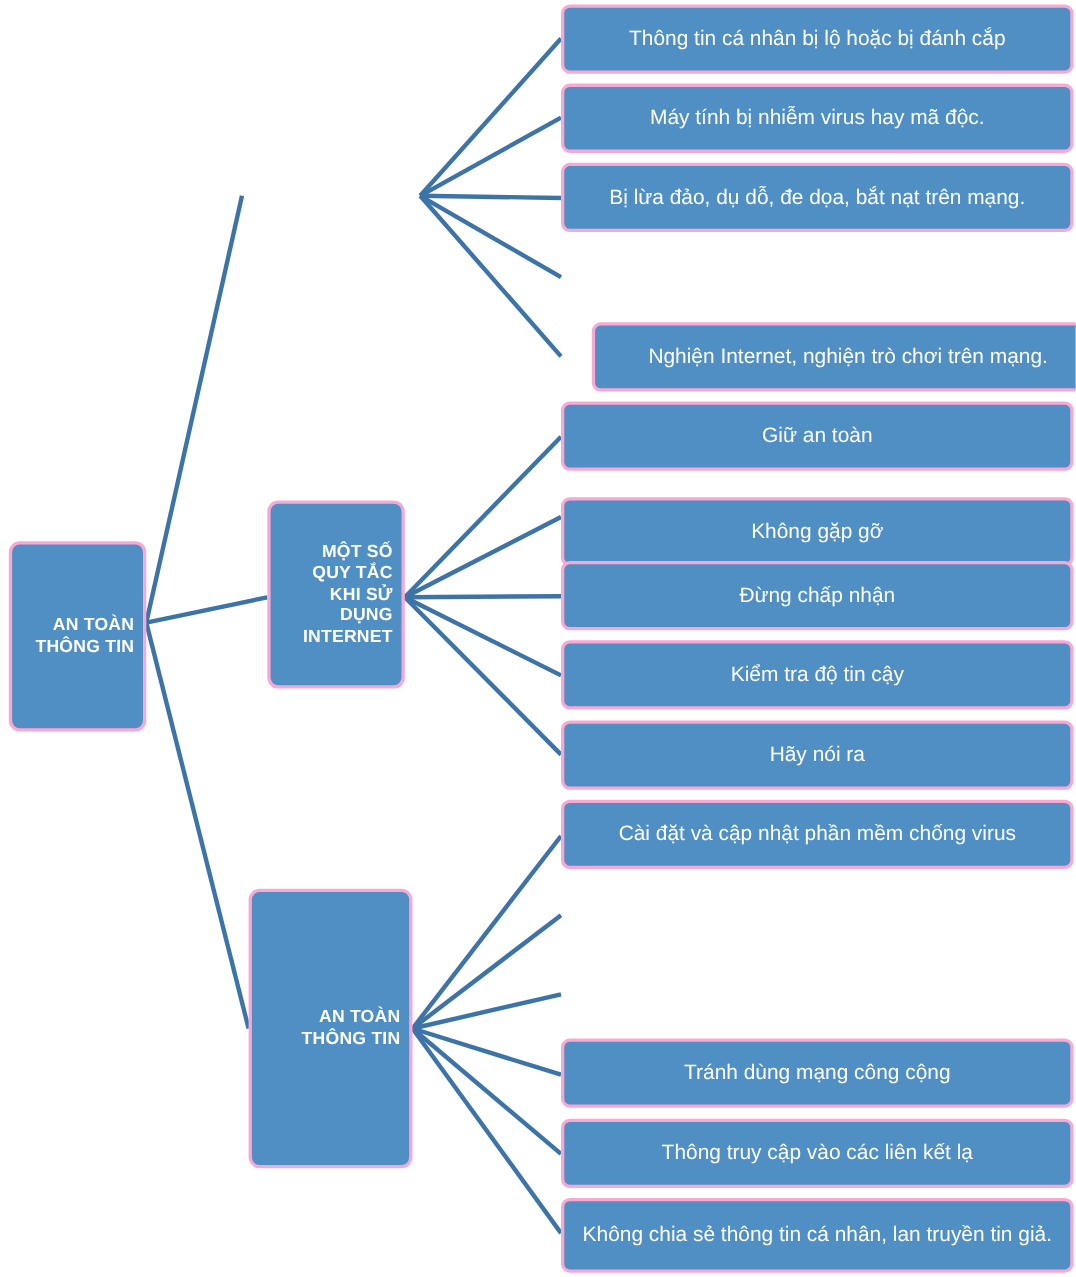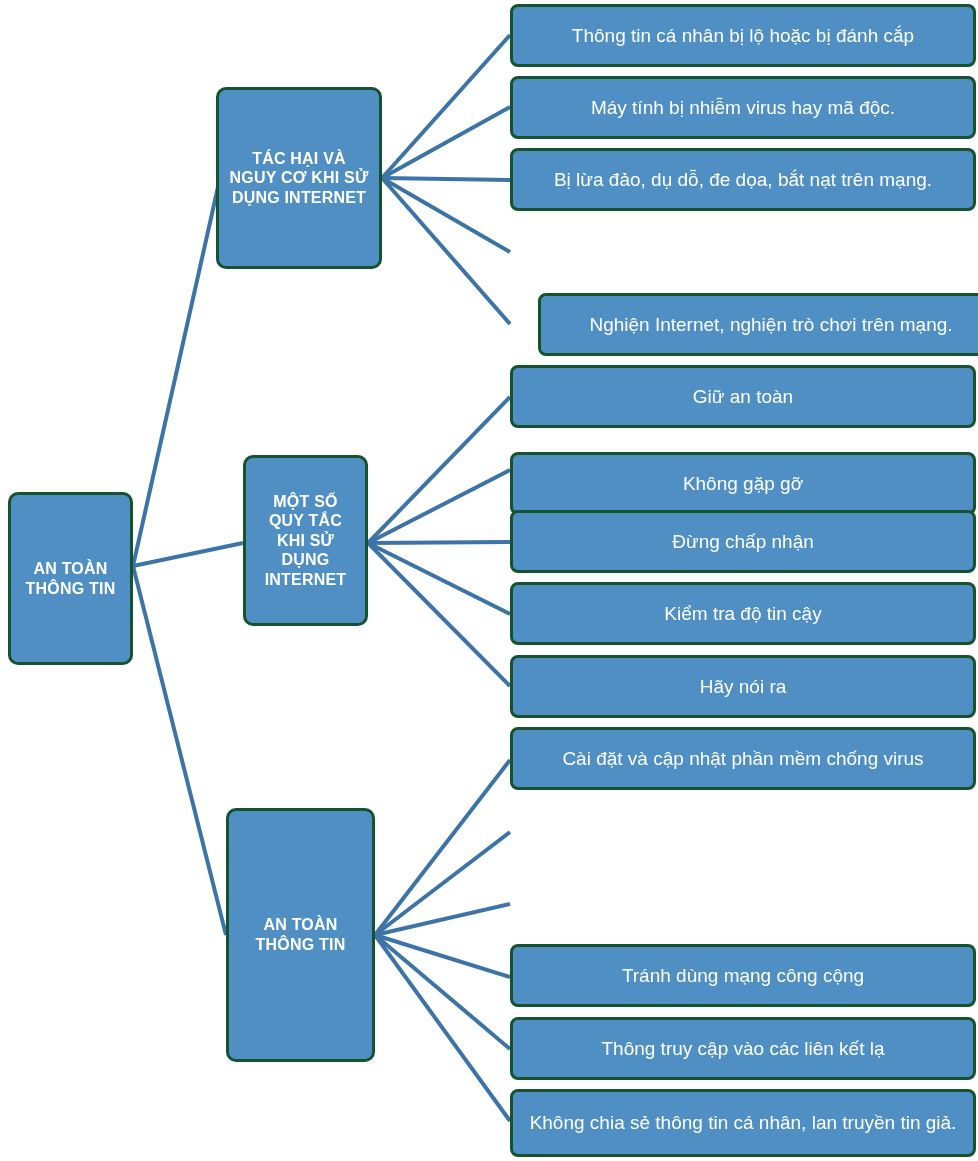--- a/index.html
+++ b/index.html
@@ -20,27 +20,27 @@
     left: 0;
     top: 0;
     width: 978px;
     height: 1161px;
     pointer-events: none;
   }
   .node {
     position: absolute;
     box-sizing: border-box;
     background: #4F8FC4;
-    border: 3px solid #14532d;
+    border: 3px solid #f9a8d4;
     border-radius: 9px;
     color: #FFFFFF;
     display: flex;
     align-items: center;
     justify-content: center;
-    text-align: center;
+    text-align: right;
     line-height: 1.22;
     z-index: 3;
     padding: 2px 8px;
   }
   .node-root {
     font-size: 16px;
     font-weight: 700;
     letter-spacing: 0.2px;
     border-radius: 10px;
   }
@@ -85,21 +85,20 @@
     <line x1="375" y1="935" x2="510" y2="760" stroke="#3D74A8" stroke-width="4"></line>
     <line x1="375" y1="935" x2="510" y2="832" stroke="#3D74A8" stroke-width="4"></line>
     <line x1="375" y1="935" x2="510" y2="904" stroke="#3D74A8" stroke-width="4"></line>
     <line x1="375" y1="935" x2="510" y2="977" stroke="#3D74A8" stroke-width="4"></line>
     <line x1="375" y1="935" x2="510" y2="1049" stroke="#3D74A8" stroke-width="4"></line>
     <line x1="375" y1="935" x2="510" y2="1121" stroke="#3D74A8" stroke-width="4"></line>
   </svg>
 
   <div class="node node-root" style="left:8px; top:492px; width:125px; height:173px;">AN TOÀN THÔNG TIN</div>
 
-  <div class="node node-branch" style="left:216px; top:87px; width:166px; height:182px;">TÁC HẠI VÀ NGUY CƠ KHI SỬ DỤNG INTERNET</div>
 
   <div class="node node-branch" style="left:243px; top:455px; width:125px; height:171px;">MỘT SỐ QUY TẮC KHI SỬ DỤNG INTERNET</div>
 
   <div class="node node-branch" style="left:226px; top:808px; width:149px; height:254px;">AN TOÀN THÔNG TIN</div>
 
   <div class="node node-leaf" style="left:510px; top:4px; width:466px; height:63px;">Thông tin cá nhân bị lộ hoặc bị đánh cắp</div>
   <div class="node node-leaf" style="left:510px; top:76px; width:466px; height:63px;">Máy tính bị nhiễm virus hay mã độc.</div>
   <div class="node node-leaf" style="left:510px; top:148px; width:466px; height:63px;">Bị lừa đảo, dụ dỗ, đe dọa, bắt nạt trên mạng.</div>
   <div class="node node-leaf" style="left:538px; top:293px; width:466px; height:63px;">Nghiện Internet, nghiện trò chơi trên mạng.</div>
 

